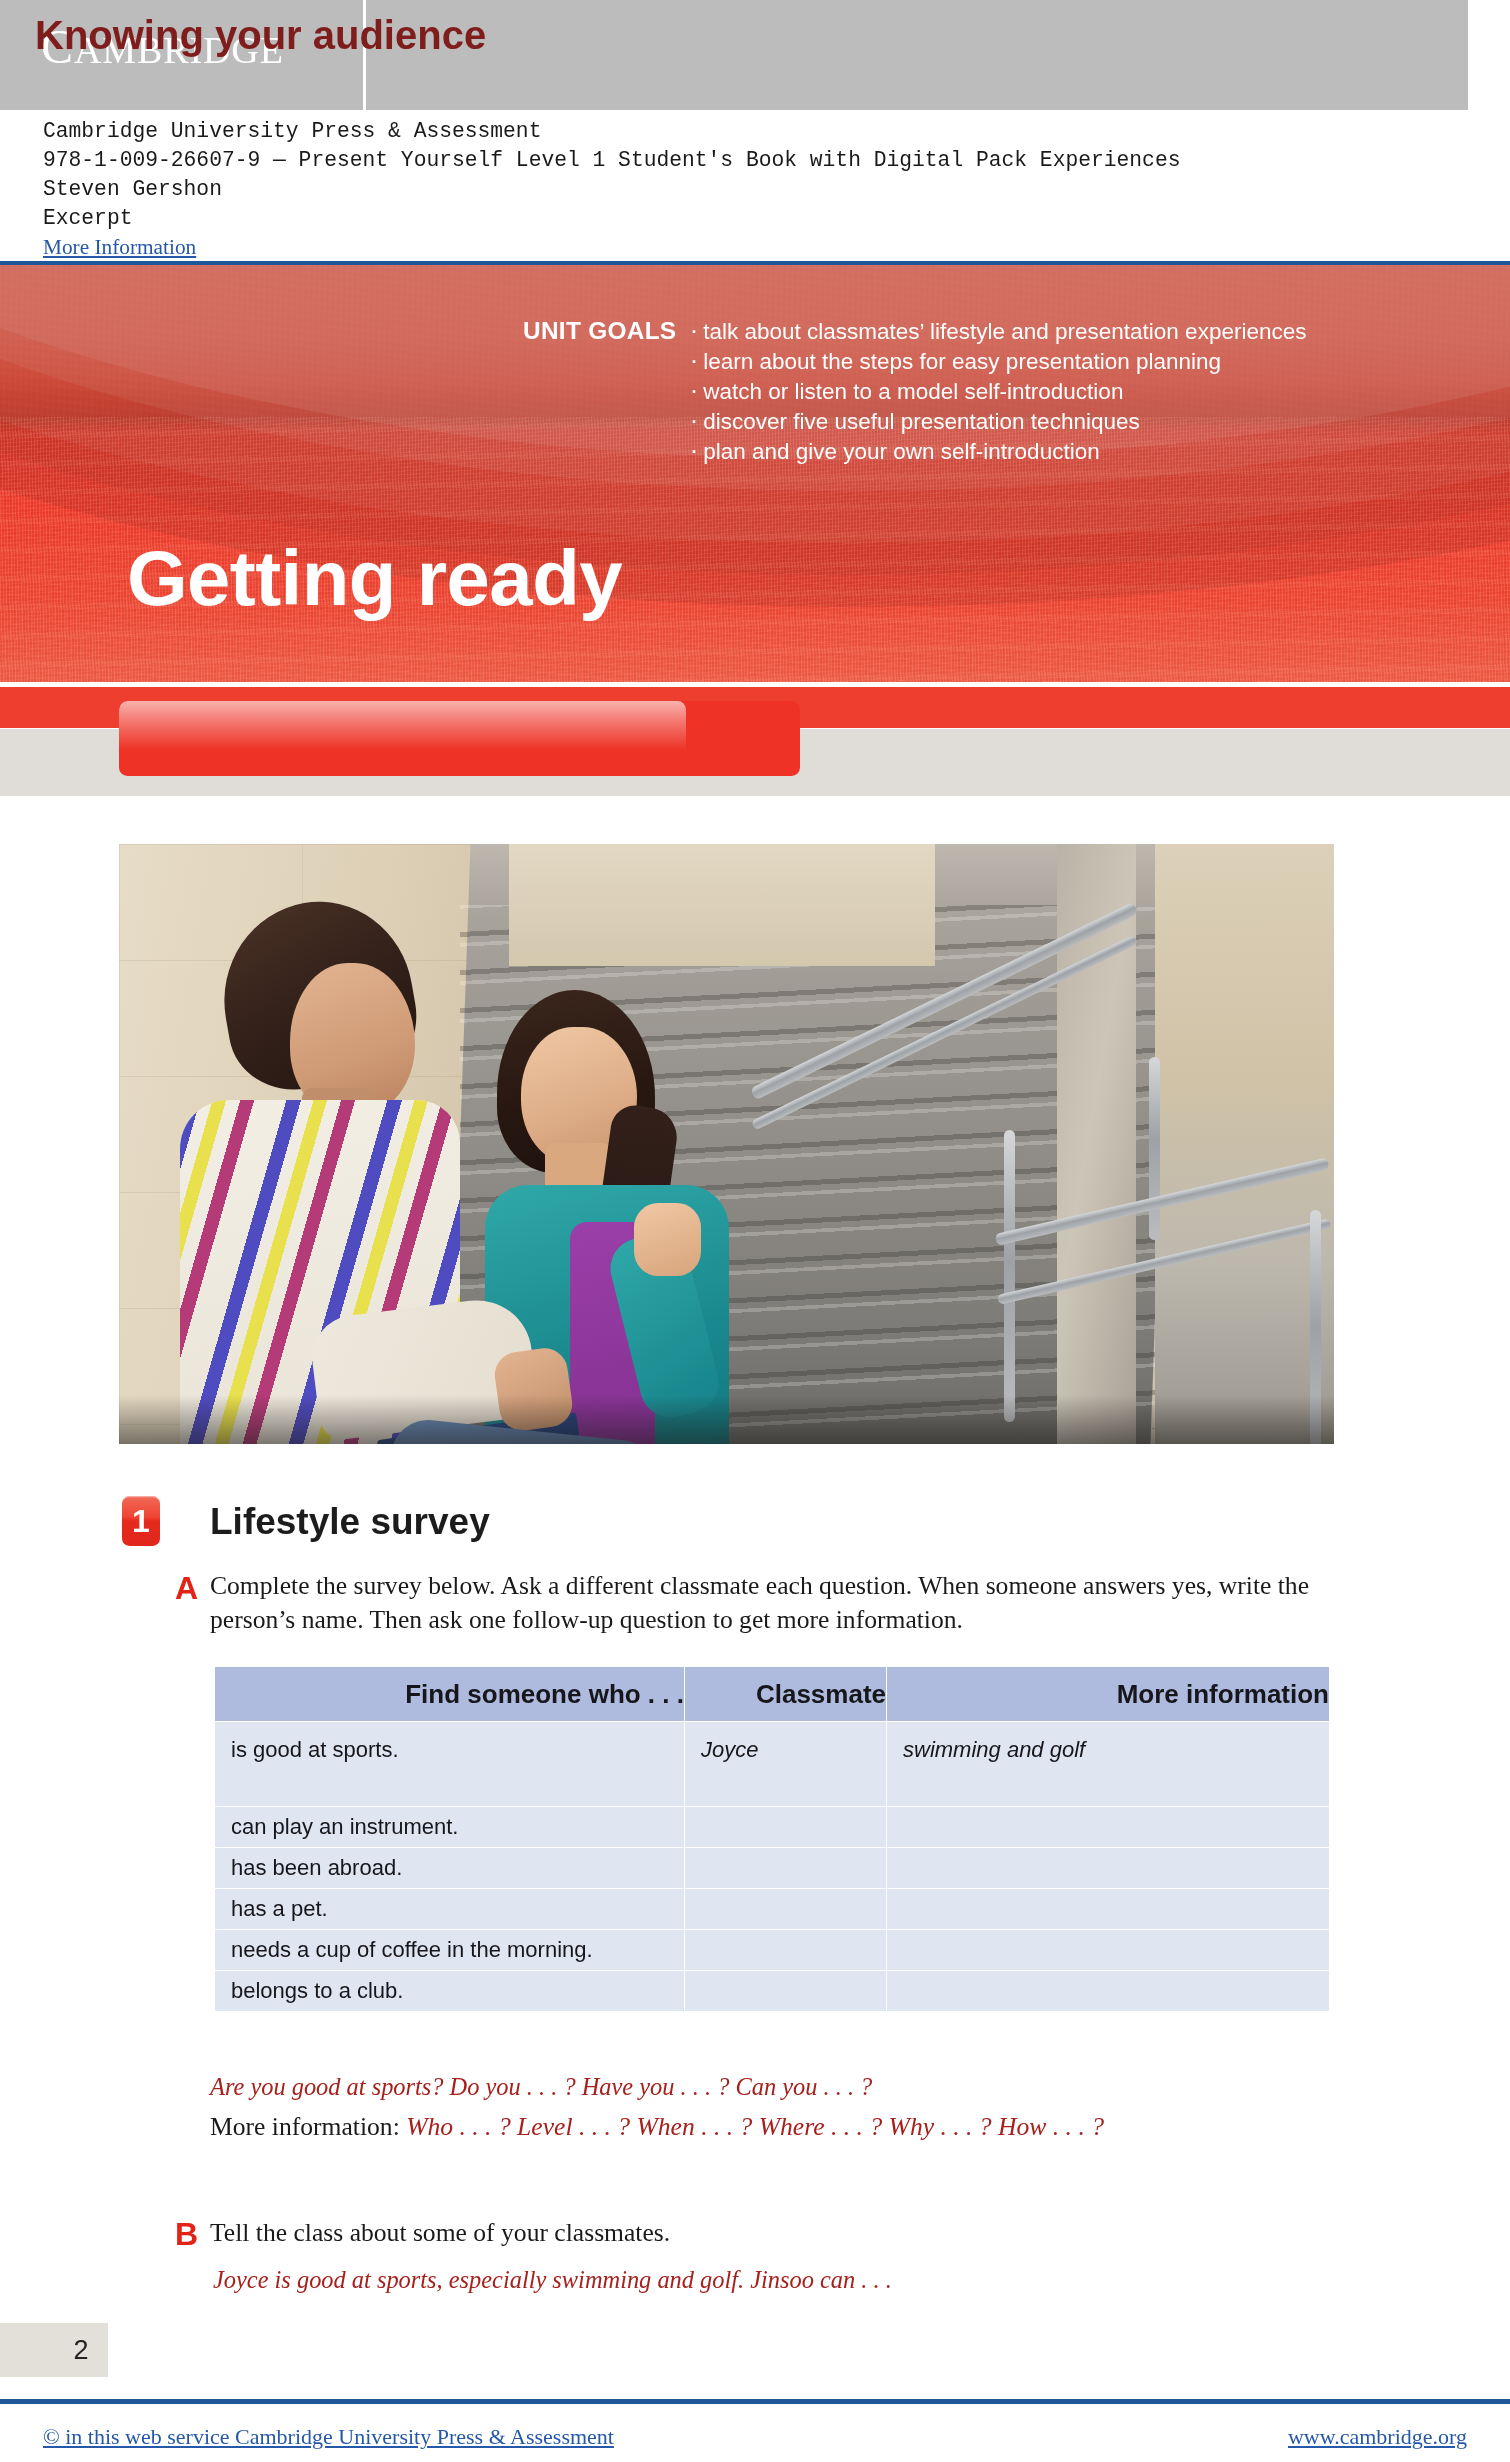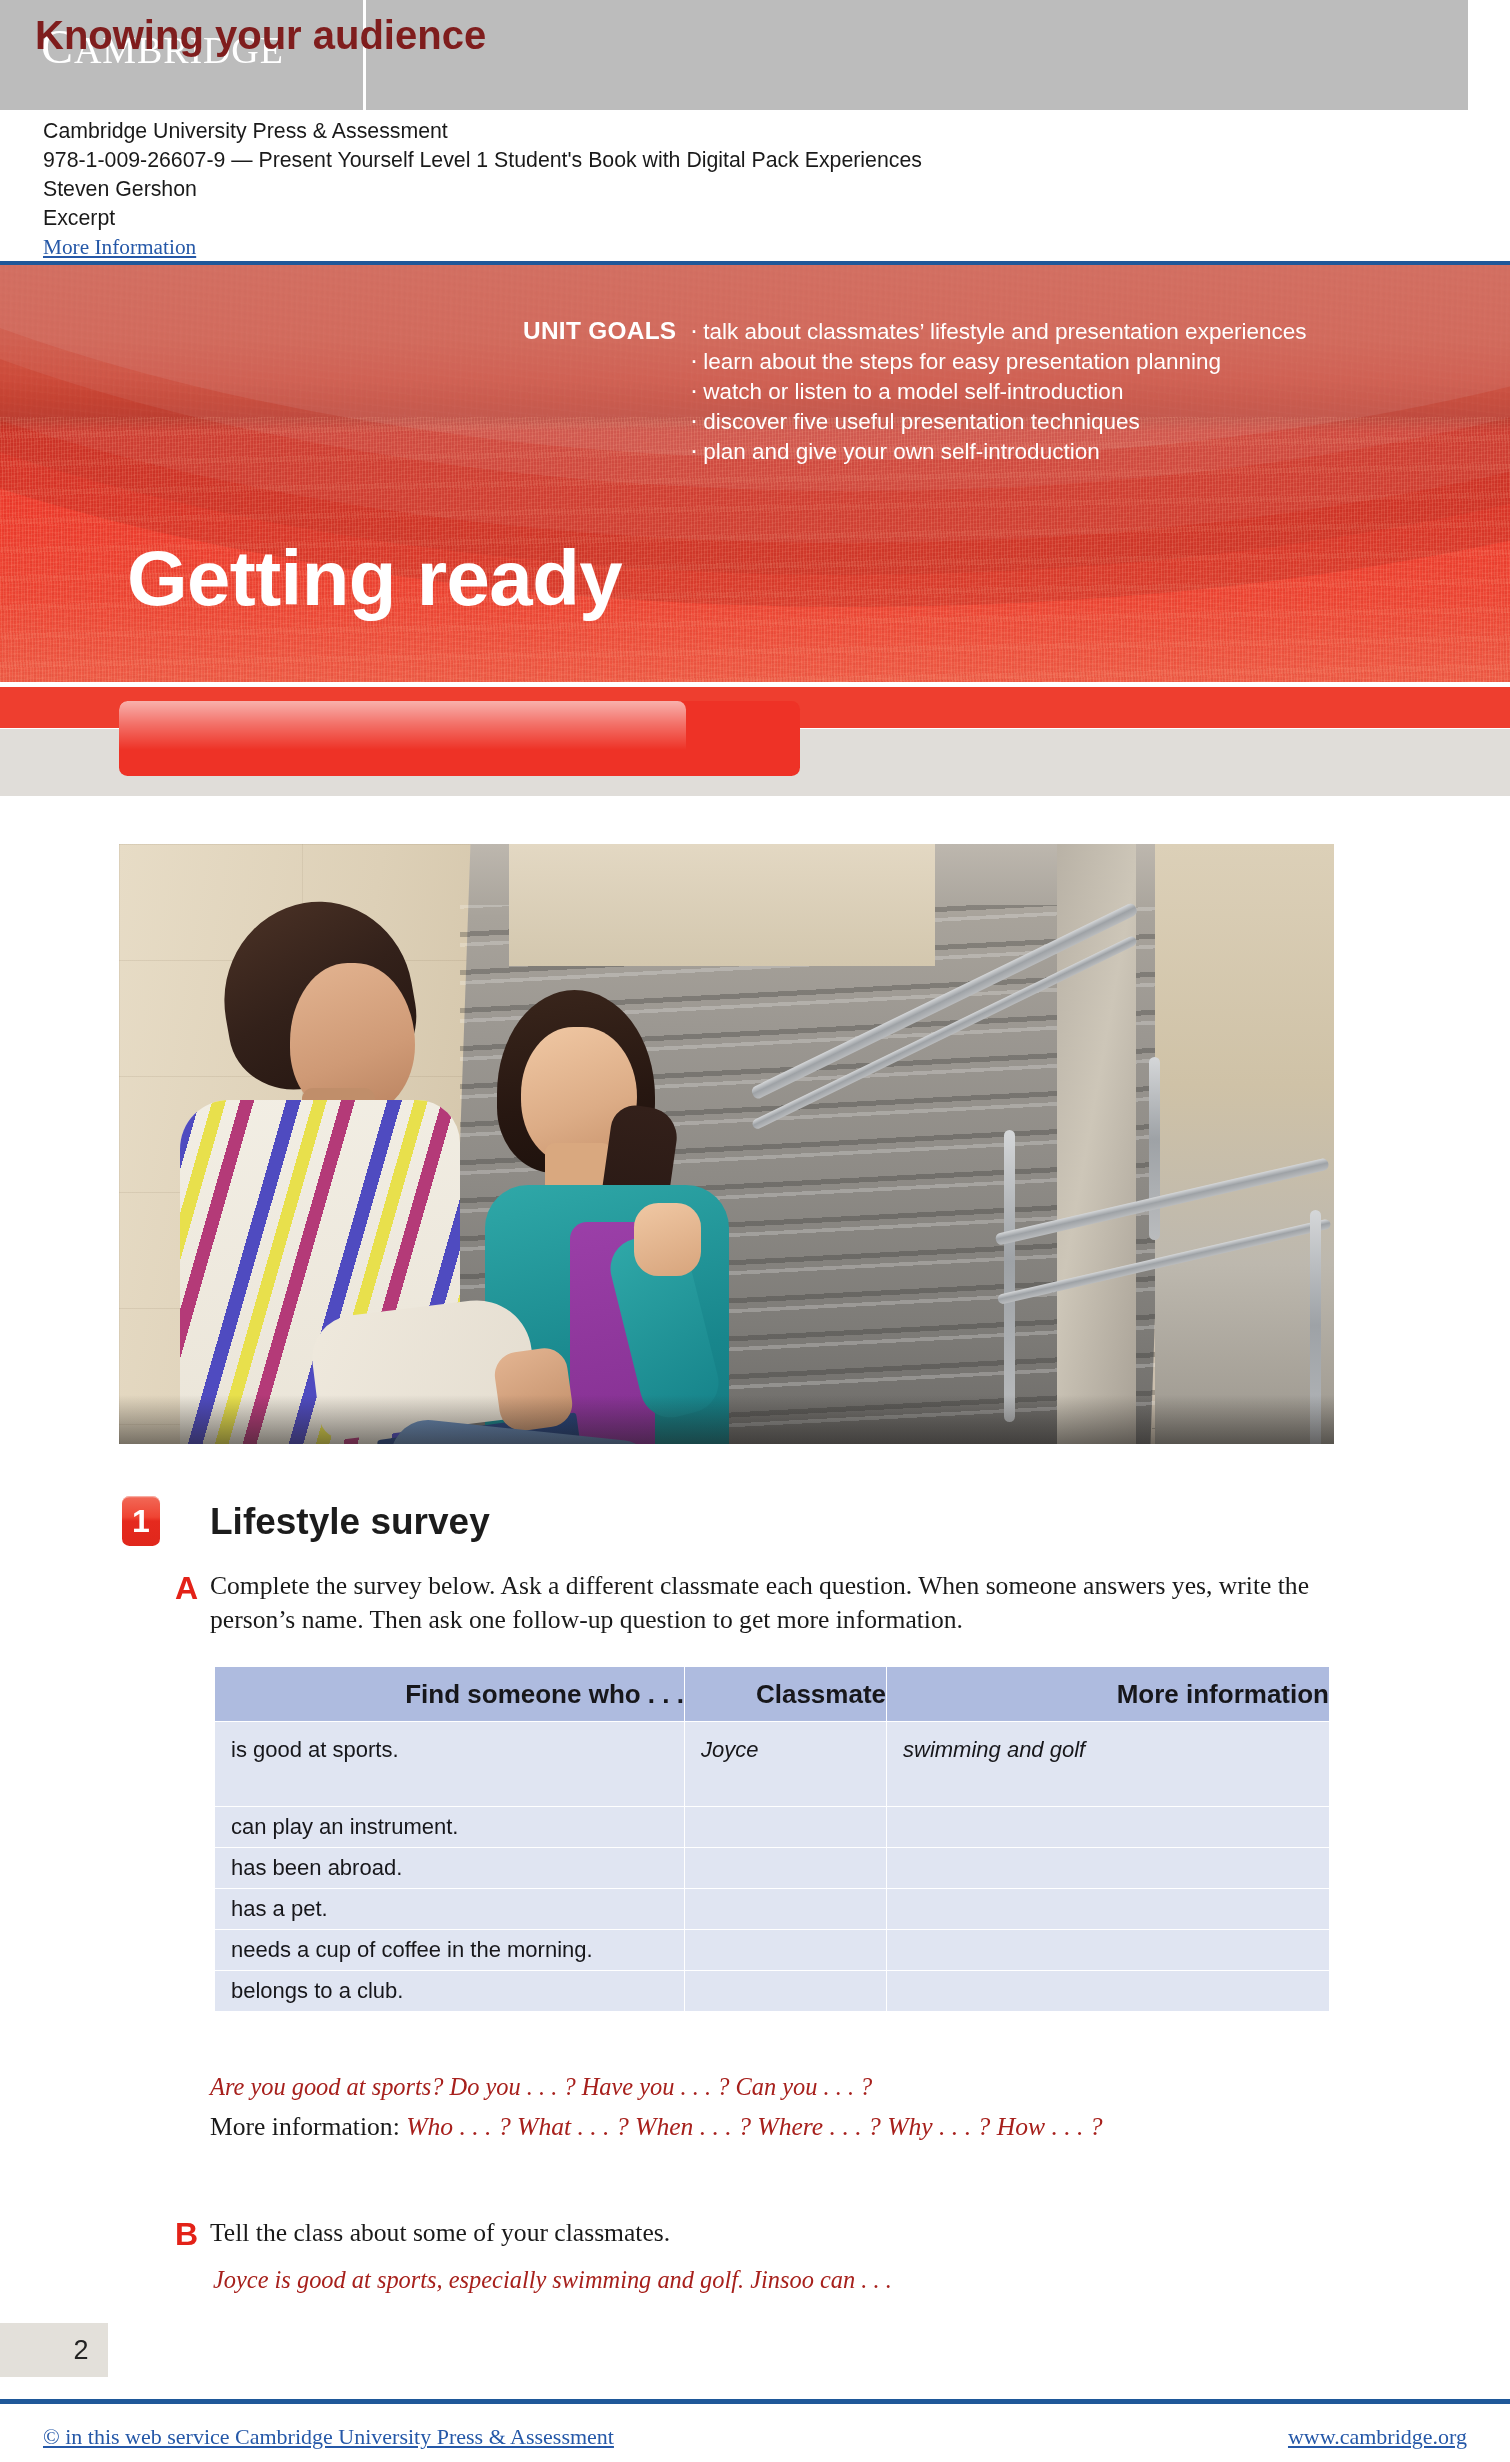--- a/index.html
+++ b/index.html
@@ -43,21 +43,21 @@
   }
   .cam-logo .cap { font-size: 48px; }
 
   
   .meta {
     position: absolute;
     left: 43px; top: 117px;
     width: 1401px;
   }
   .meta-line {
-    font-family: Liberation Sans, sans-serif;
+    font-family: Liberation Mono, monospace;
     font-size: 21.3px;
     line-height: 29px;
     color: #1a1a1a;
     white-space: nowrap;
   }
   .meta-link {
     font-family: "Liberation Serif", serif;
     font-size: 21.3px;
     line-height: 29px;
     color: #2558a8;
@@ -619,21 +619,21 @@
       </tr>
       <tr>
         <td>belongs to a club.</td>
         <td class="hand"></td>
         <td class="hand"></td>
       </tr>
     </tbody>
   </table>
 
   <div class="ex-line-1">Are you good at sports? Do you . . . ? Have you . . . ? Can you . . . ?</div>
-  <div class="ex-line-2"><span>More information: </span><em>Who . . . ? What . . . ? When . . . ? Where . . . ? Why . . . ? How . . . ?</em></div>
+  <div class="ex-line-2"><span>More information: </span><em>Who . . . ? Level . . . ? When . . . ? Where . . . ? Why . . . ? How . . . ?</em></div>
 
   <div class="task-letter task-b">B</div>
   <div class="task-text task-b-text">Tell the class about some of your classmates.</div>
   <div class="ex-line-3">Joyce is good at sports, especially swimming and golf. Jinsoo can . . .</div>
 
   <div class="pagenum">
     <span>2</span>
   </div>
 
   <div class="blue-rule-bot"></div>

